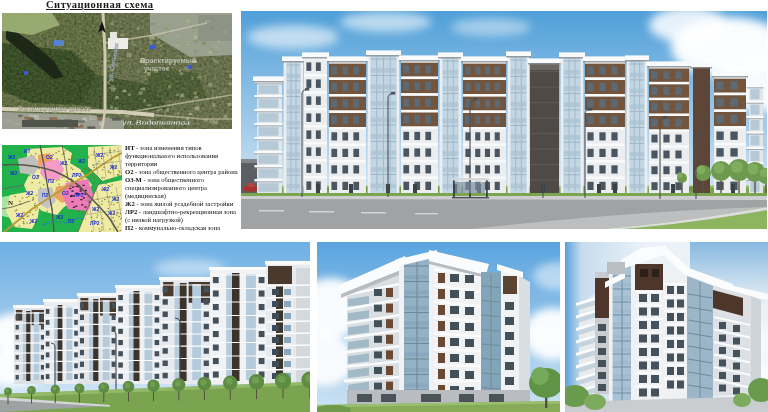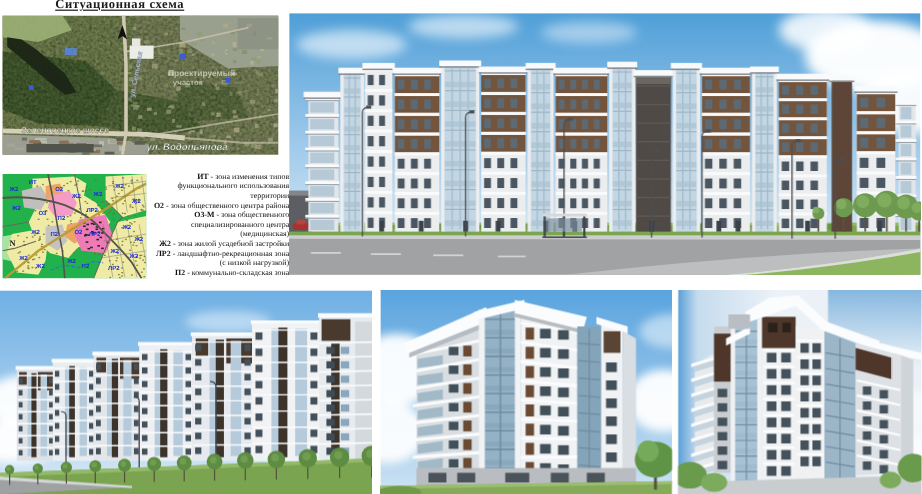--- a/index.html
+++ b/index.html
@@ -1,19 +1,19 @@
 <!DOCTYPE html>
 <html lang="ru"><head>
 <meta charset="utf-8">
 <title>Генплан</title>
 <style>
   html,body { margin:0; padding:0; background:#ffffff; }
   #board { position:relative; width:768px; height:412px; background:#ffffff; overflow:hidden;
            font-family:"Liberation Serif", serif; }
-  .abs { position:absolute;text-align:right; }
+  .abs { position:absolute; }
   .title { font-weight:bold; color:#1a1a1a; text-decoration:underline; white-space:nowrap; }
   .legend { font-size:6.6px; line-height:8.05px; color:#111; white-space:nowrap; }
   .legend b { font-weight:bold; }
 </style>
 </head>
 <body>
 <div id="board">
 
   <div class="abs title" style="left:46px; top:-1px; font-size:10.5px; letter-spacing:0.5px;">Ситуационная схема</div>
 

